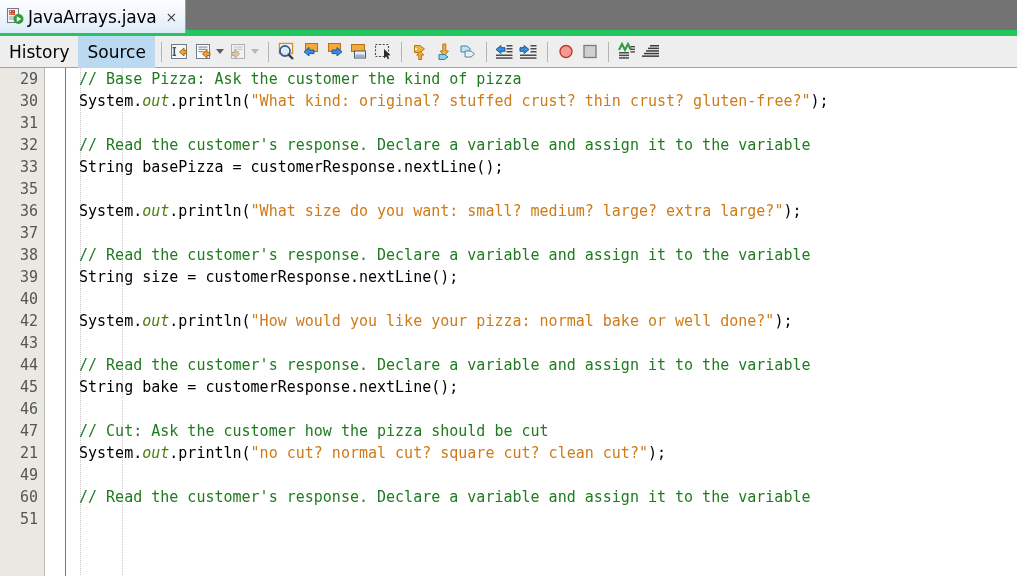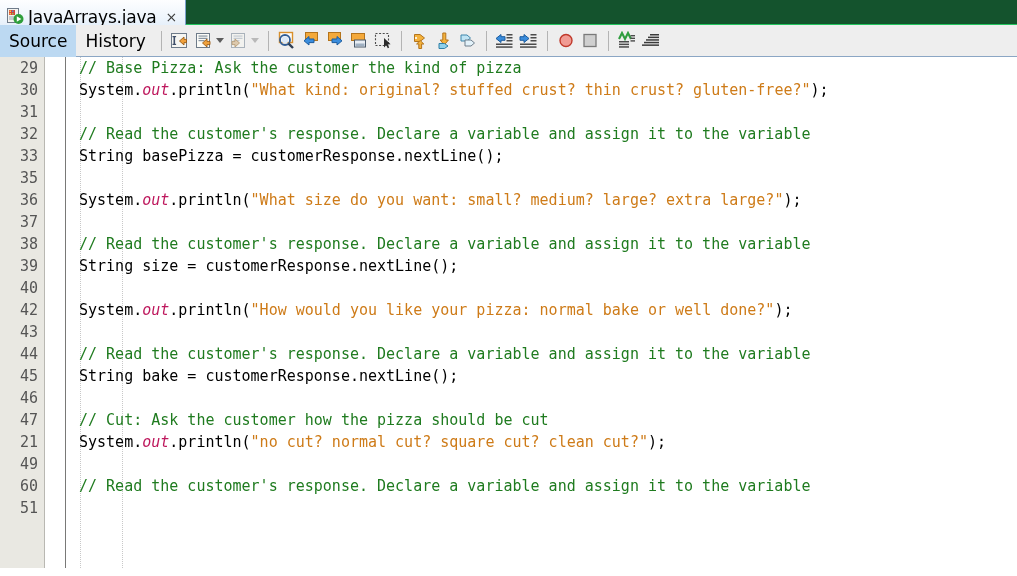--- a/index.html
+++ b/index.html
@@ -11,23 +11,23 @@
     width: 1017px;
     height: 576px;
     overflow: hidden;
     font-family: "Liberation Sans", sans-serif;
     -webkit-font-smoothing: antialiased;
   }
 
   
   .tabbar {
     position: relative;
-    height: 25px;
-    background: #14532d;
-    border-bottom: 1px solid #22c55e;
+    height: 36px;
+    background: #737373;
+    border-bottom: 6px solid #22c55e;
     box-sizing: border-box;
   }
   .file-tab {
     position: absolute;
     left: 0px;
     top: 0px;
     height: 33px;
     box-sizing: border-box;
     display: flex;
     align-items: center;
@@ -180,21 +180,21 @@
     position: absolute;
     left: 79px;
     font-family: "DejaVu Sans Mono", monospace;
     font-size: 15px;
     color: #000000;
     line-height: 22px;
     white-space: pre;
   }
   .cmt  { color: #1f7b1f; margin-top: 12px; }
   .str  { color: #ce7b18; }
-  .fld  { color: #be185d; font-style: italic; }
+  .fld  { color: #4d7c0f; font-style: italic; }
   .pln  { color: #000000; }
 </style>
 </head>
 <body>
 
 <div class="tabbar">
   <div class="file-tab">
     <span class="tab-icon">
       <svg width="19" height="19" viewBox="0 0 19 19">
         <rect x="2.5" y="1.5" width="11" height="14" fill="#f4f3ef" stroke="#6f7b8a" stroke-width="1"></rect>
@@ -209,25 +209,25 @@
         <polygon points="11.8,9.3 16.3,12 11.8,14.7" fill="#ffffff"></polygon>
       </svg>
     </span>
     <span class="tab-title">JavaArrays.java</span>
     <span class="tab-close">×</span>
   </div>
 </div>
 
 <div class="toolbar">
 
+  <div class="view-tab">
+    <span>History</span>
+  </div>
   <div class="view-tab selected">
     <span>Source</span>
-  </div>
-  <div class="view-tab">
-    <span>History</span>
   </div>
 
   <div class="tb-sep"></div>
 
   <div class="tb-group">
     <div class="tb-btn">
       <svg width="19" height="18" viewBox="0 0 19 18">
         <rect x="1.5" y="1.5" width="15" height="14" fill="#f6f6f2" stroke="#6e7b89"></rect>
         <rect x="3.5" y="4" width="1.6" height="9" fill="#41506b"></rect>
         <rect x="2.5" y="4" width="3.6" height="1.2" fill="#41506b"></rect>

